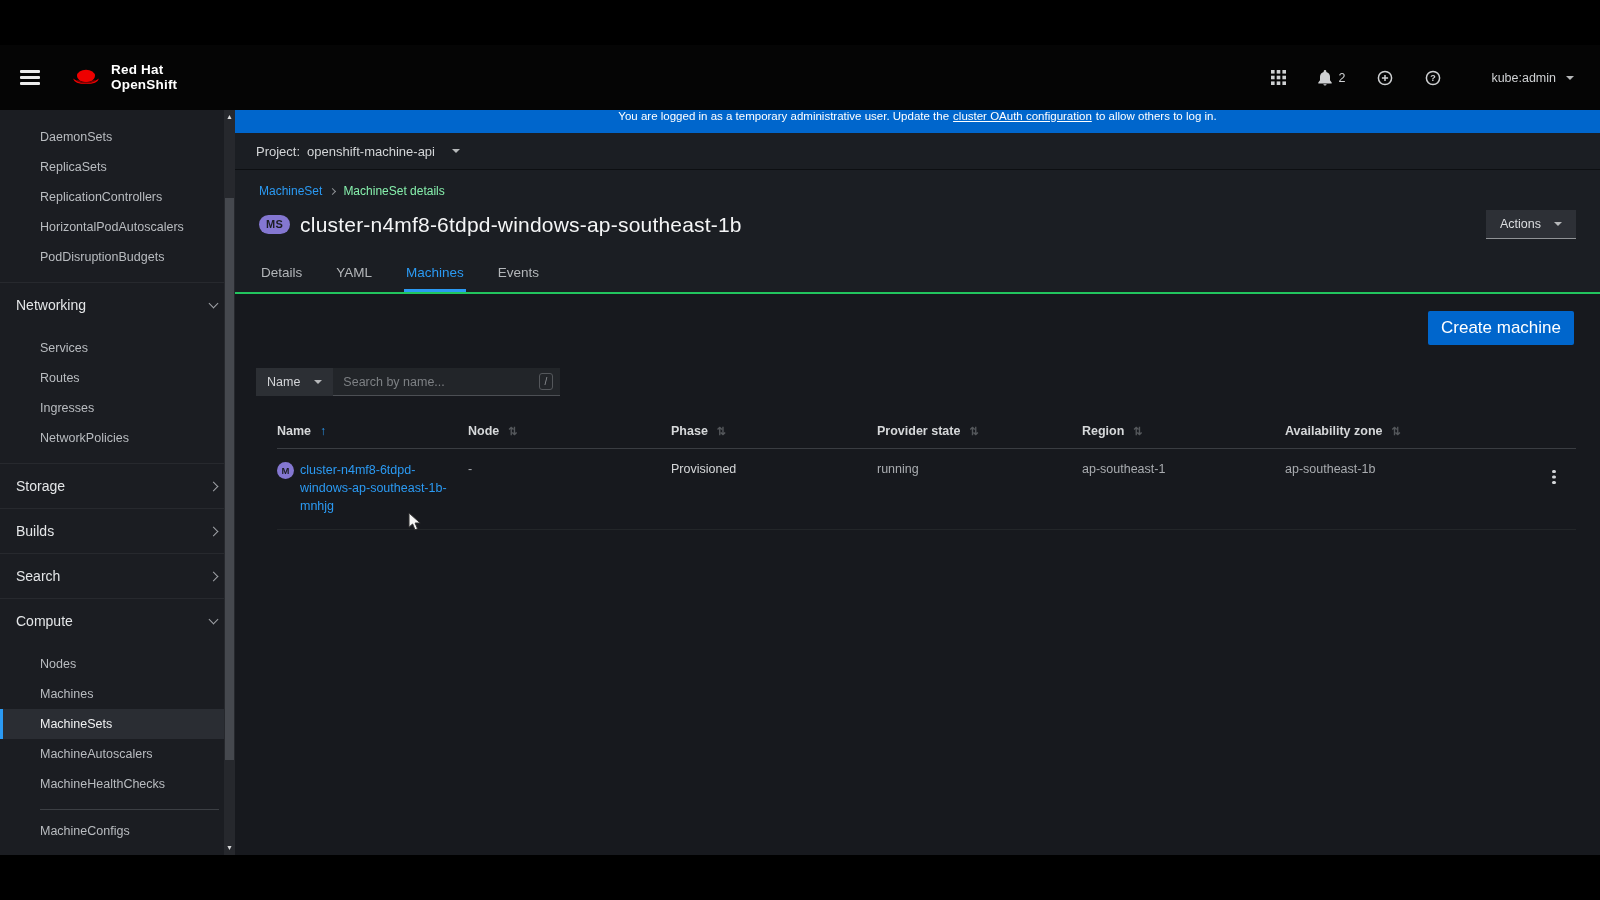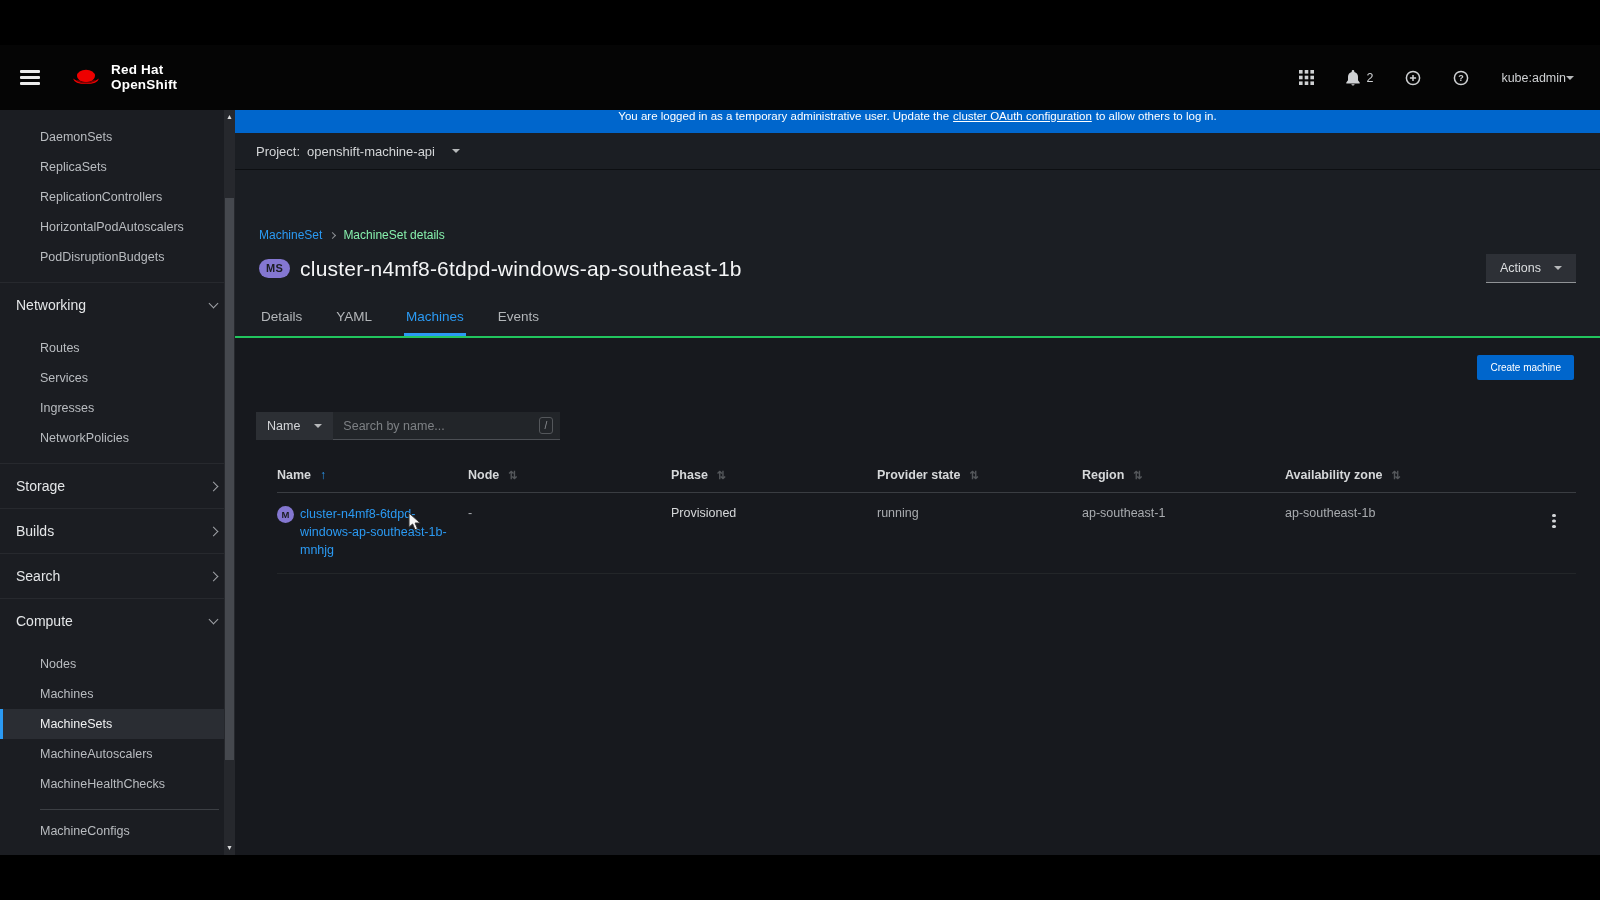--- a/index.html
+++ b/index.html
@@ -8,21 +8,21 @@
 
   
   .masthead { height:65px; background:#050505; display:flex; align-items:center; justify-content:space-between; padding:0 26px 0 20px; flex:0 0 auto; }
   .mh-left { display:flex; align-items:center; gap:30px; }
   .hamburger { width:20px; cursor:pointer; }
   .hamburger div { height:2.5px; background:#ececec; margin:3.5px 0; border-radius:1px; }
   .brand { display:flex; align-items:center; gap:9px; }
   .brand-text { color:#fff; font-weight:bold; font-size:13.5px; line-height:1.1; letter-spacing:.2px; }
   .mh-right { display:flex; align-items:center; gap:32px; }
   .mh-icon { display:flex; align-items:center; gap:6px; color:#cfd1d3; font-size:12.5px; cursor:pointer; }
-  .user-menu { color:#cfd1d3; font-size:12.5px; display:flex; align-items:center; gap:0; cursor:pointer; }
+  .user-menu { color:#cfd1d3; font-size:12.5px; display:flex; align-items:center; gap:10px; margin-left:18px; cursor:pointer; }
 
   .caret-down { width:0; height:0; border-left:4px solid transparent; border-right:4px solid transparent; border-top:4.5px solid #b6b8ba; display:inline-block; }
 
   
   .body { flex:1; display:flex; min-height:0; }
 
   
   .sidebar { width:235px; background:#1b1d22; position:relative; overflow:hidden; flex:0 0 auto; font-size:12.5px; }
   .nav-sublist { padding:6px 0 10px; }
   .nav-sublist.top { padding-top:12px; }
@@ -38,35 +38,35 @@
   .sb-arrow { position:absolute; left:0; width:11px; text-align:center; color:#d8d9da; font-size:7px; line-height:10px; }
 
   
   .main { flex:1; display:flex; flex-direction:column; background:#17191e; min-width:0; }
   .banner { height:23px; background:var(--accent); color:#fff; font-size:11.5px; display:flex; justify-content:center; gap:0; flex:0 0 auto; }
   .banner a { color:#fff; text-decoration:underline; margin:0 4px; cursor:pointer; }
   .project-bar { height:37px; background:#1b1e23; border-bottom:1px solid #0d0f12; display:flex; align-items:center; gap:7px; padding-left:21px; color:#d3d5d7; font-size:13px; flex:0 0 auto; cursor:pointer; }
   .project-bar .caret-down { margin-left:10px; }
 
   .page-head { background:#1b1e23; padding:14px 24px 0; flex:0 0 auto; }
-  .breadcrumb { display:flex; align-items:center; gap:8px; font-size:12px;margin-top:44px; }
+  .breadcrumb { display:flex; align-items:center; gap:8px; font-size:12px; }
   .breadcrumb .bc-link { color:var(--link); cursor:pointer; }
   .breadcrumb .bc-sep { width:5px; height:5px; border-right:1.4px solid #8d9094; border-bottom:1.4px solid #8d9094; transform:rotate(-45deg); margin-top:1px; }
   .breadcrumb .bc-current { color:#86efac; }
   .title-row { margin-top:12px; display:flex; align-items:center; justify-content:space-between; }
   .title-left { display:flex; align-items:center; gap:10px; }
   .ms-badge { background:var(--badge); color:#1b1d22; font-size:11px; font-weight:bold; padding:3px 7px 4px; border-radius:11px; letter-spacing:.3px; }
   .page-title { color:#f4f5f6; font-size:21px; font-weight:500; letter-spacing:.2px; }
   .actions-btn { background:#2d3036; color:#dcdee0; font-size:12.5px; padding:7px 14px; display:flex; align-items:center; gap:13px; border:none; border-bottom:1px solid #90939 6; border-bottom:1px solid #909396; cursor:pointer; font-family:inherit; }
   .tabs { margin:16px -24px 0; padding:0 24px; display:flex; gap:30px; border-bottom:2px solid #22c55e; }
   .tab { padding:10px 2px 9px; font-size:13.5px; color:#b3b6b9; border-bottom:3px solid transparent; cursor:pointer; }
   .tab.active { color:var(--link); border-bottom-color:var(--link); }
 
   .content { flex:1; position:relative; background:#17191e; }
-  .create-btn { position:absolute; top:17px; right:26px; background:var(--accent); color:#fff; border:none; font-family:inherit; font-size:10px; padding:7px 13px; border-radius:2px; cursor:pointer; }
+  .create-btn { position:absolute; top:17px; right:26px; background:var(--accent); color:#fff; border:none; font-family:inherit; font-size:17px; padding:7px 13px; border-radius:2px; cursor:pointer; }
 
   .filter-row { position:absolute; top:74px; left:21px; display:flex; }
   .name-dd { background:#2c2f34; color:#d3d5d8; font-size:12.5px; padding:7px 11px; display:flex; align-items:center; gap:14px; cursor:pointer; }
   .search-box { width:227px; background:#222529; border-bottom:1px solid #4c4f54; display:flex; align-items:center; padding:0 7px 0 10px; }
   .search-box input { flex:1; background:transparent; border:none; outline:none; color:#d3d5d8; font-size:12.5px; font-family:inherit; }
   .search-box input::placeholder { color:#7d8084; }
   .kbd { border:1px solid #54575b; border-radius:3px; color:#8d9094; font-size:10px; padding:1px 5px; line-height:13px; }
 
   .table { position:absolute; top:122px; left:42px; right:24px; font-size:12.5px; }
   .tr { display:grid; grid-template-columns:191px 203px 206px 205px 203px 1fr 24px; align-items:start; }
@@ -156,22 +156,22 @@
         <div class="nav-sub">ReplicaSets</div>
         <div class="nav-sub">ReplicationControllers</div>
         <div class="nav-sub">HorizontalPodAutoscalers</div>
         <div class="nav-sub">PodDisruptionBudgets</div>
       </div>
       <div class="nav-group">
         <span>Networking</span>
         <span class="chev down"></span>
       </div>
       <div class="nav-sublist">
+        <div class="nav-sub">Services</div>
         <div class="nav-sub">Routes</div>
-        <div class="nav-sub">Services</div>
         <div class="nav-sub">Ingresses</div>
         <div class="nav-sub">NetworkPolicies</div>
       </div>
       <div class="nav-group">
         <span>Storage</span>
         <span class="chev right"></span>
       </div>
       <div class="nav-group">
         <span>Builds</span>
         <span class="chev right"></span>

